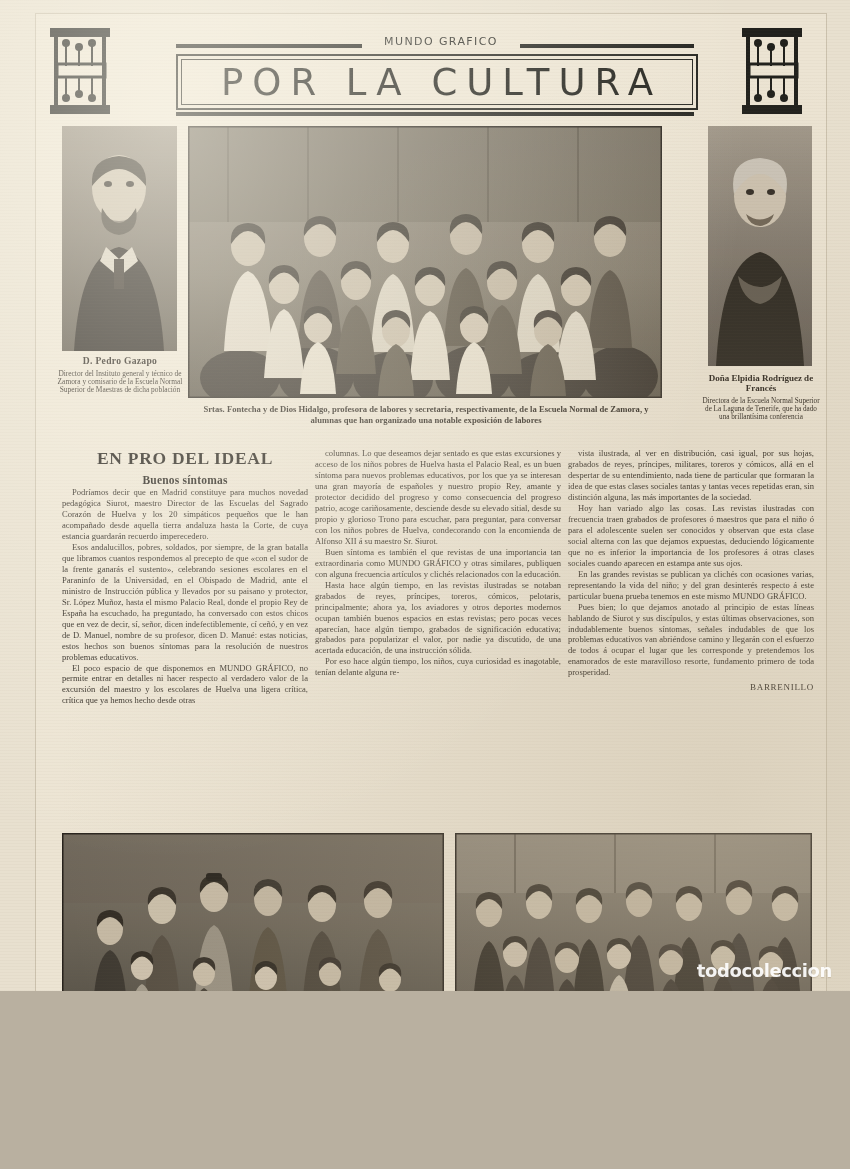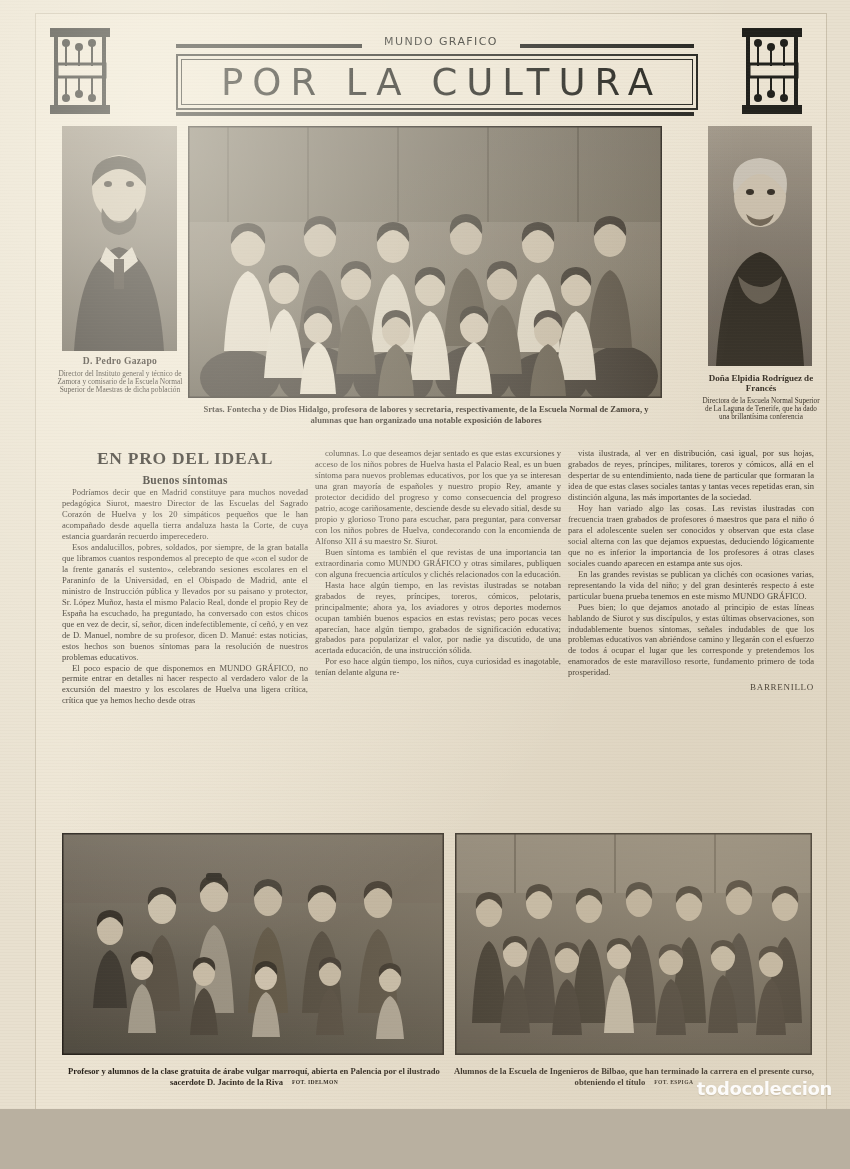--- a/index.html
+++ b/index.html
@@ -1,21 +1,21 @@
 <!DOCTYPE html>
 <html><head>
 <meta charset="utf-8">
 <style>
   html, body {
     margin: 0; padding: 0;
     background: #b9b0a0;
   }
   .page {
     position: relative;
-    width: 850px; height: 1109px;
+    width: 850px; height: 991px;
     background: #e8e0cf;
     overflow: hidden;
     font-family: "Liberation Serif", serif;
     color: #241f18;
   }
   
   .page::before {
     content: "";
     position: absolute; inset: 0;
     background:

